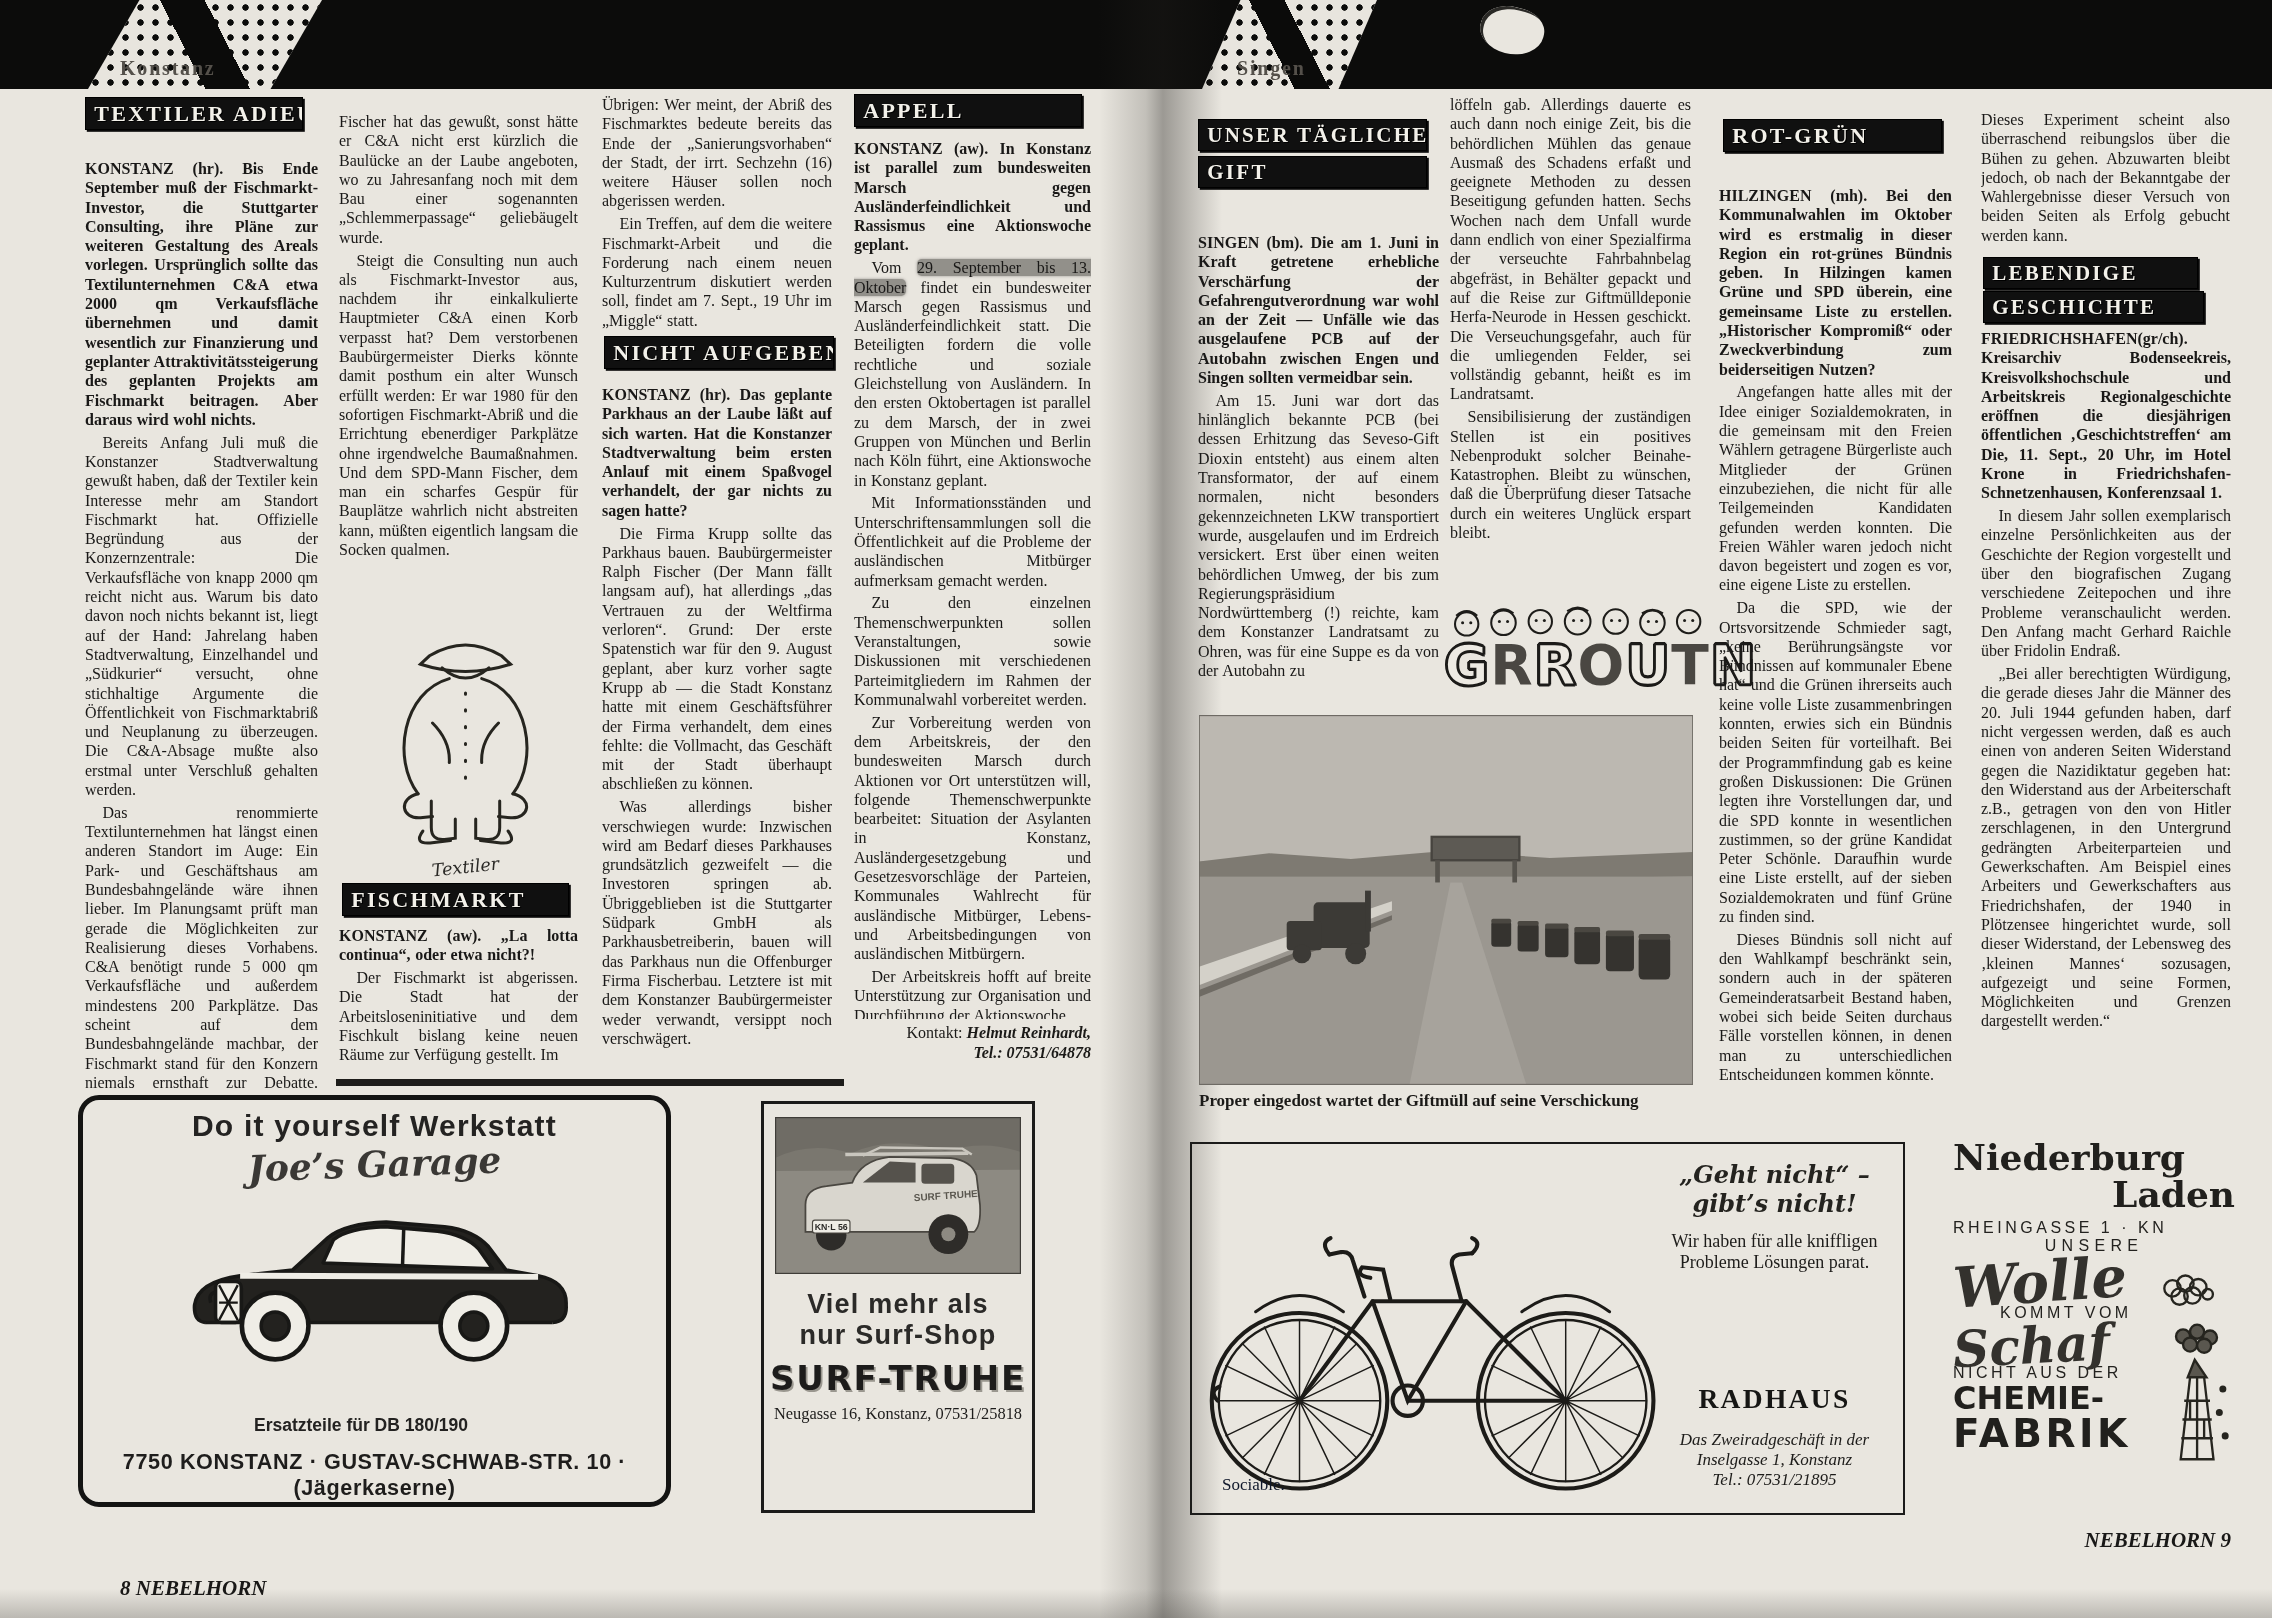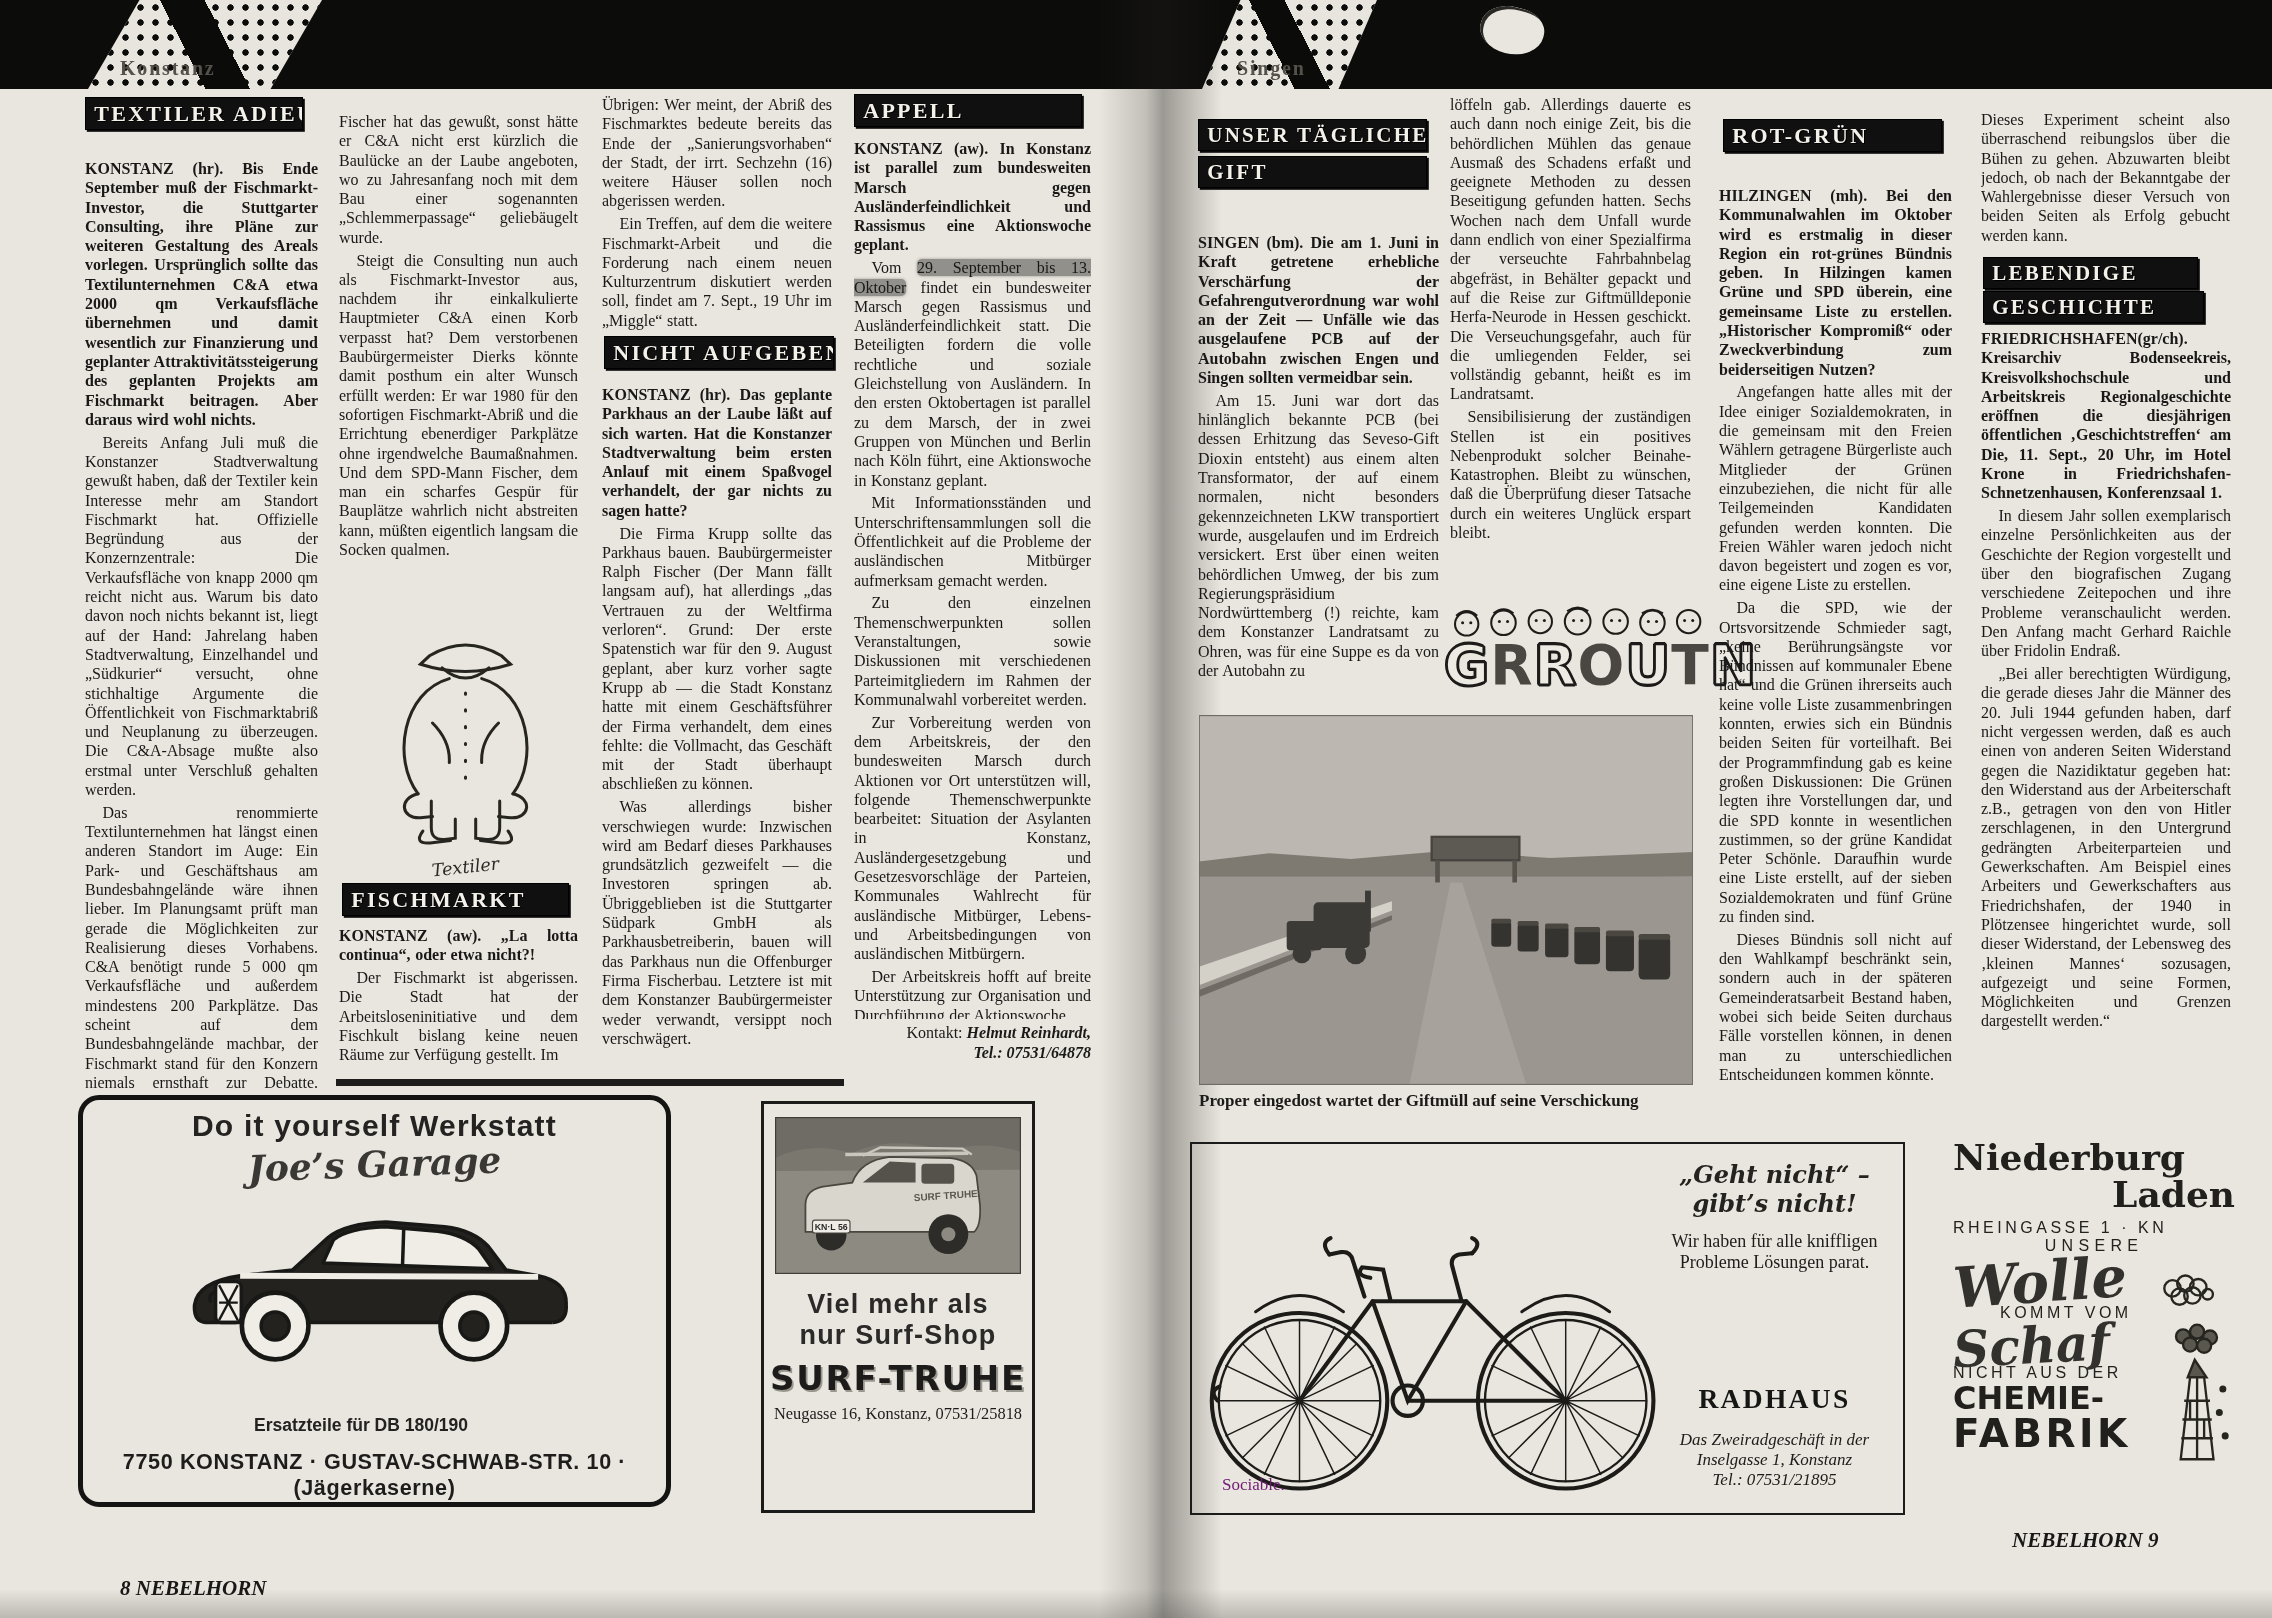--- a/index.html
+++ b/index.html
@@ -76,21 +76,21 @@
   .surf-photo{background:#8a877f;overflow:hidden;}
   .surf-l{font-family:"Liberation Sans",sans-serif;font-weight:700;font-size:27px;text-align:center;color:#2b2a28;letter-spacing:1.2px;}
   .surf-name{font-family:"DejaVu Sans",sans-serif;font-weight:800;font-size:34px;text-align:center;color:#1d1c1b;letter-spacing:1.8px;text-shadow:1.8px 1.8px 0 #9a978f;}
   .surf-addr{font-size:16.4px;text-align:center;color:#1d1c1b;}
 
   .radhaus{border:2.9px solid #1b1b1a;box-sizing:border-box;}
   .rad-quote{font-family:"DejaVu Serif",serif;font-style:italic;font-weight:700;font-size:24px;text-align:center;color:#24231f;}
   .rad-body{font-size:18px;text-align:center;color:#1d1c1a;}
   .rad-name{font-weight:700;font-size:27.5px;letter-spacing:2.3px;text-align:center;color:#161614;}
   .rad-sub{font-style:italic;font-size:17px;text-align:center;color:#1d1c1a;}
-  .rad-cap{font-size:17px;color:#701a75;}
+  .rad-cap{font-size:17px;color:#0f172a;}
 
   .nb-name{font-family:"DejaVu Serif",serif;font-weight:700;font-size:36px;color:#21201d;}
   .nb-line{font-family:"Liberation Sans",sans-serif;font-size:16px;letter-spacing:3.5px;color:#23221f;}
   .nb-script{font-family:"DejaVu Serif",serif;font-style:italic;font-weight:700;color:#33312d;}
   .nb-heavy{font-family:"DejaVu Sans",sans-serif;font-weight:800;color:#21201d;}
 
   .footer{font-style:italic;font-weight:700;font-size:21px;color:#191817;}
 
   .cartoon-sig{font-family:"DejaVu Serif",serif;font-style:italic;font-size:17.5px;color:#2a2926;}
 </style>
@@ -405,14 +405,14 @@
       <path d="M70 180 L54 320 L110 320 L94 180 Z" fill="#e9e6df"></path>
       <path d="M60 220 L104 220 M57 252 L107 252 M55 284 L109 284 M82 180 L82 320 M70 220 L70 252 M94 252 L94 284"></path>
       <circle cx="126" cy="200" r="4" fill="#26251f"></circle>
         <circle cx="120" cy="240" r="4" fill="#26251f"></circle>
         <circle cx="130" cy="280" r="4" fill="#26251f"></circle>
     </g>
   </svg>
 </div>
 
 <div class="abs footer" style="left:120px;top:1528px;margin-top:48px;">8  NEBELHORN</div>
-<div class="abs footer" style="left:2012px;top:1528px;width:219px;">NEBELHORN  9</div>
+<div class="abs footer" style="left:2012px;top:1528px;width:219px;text-align:right;">NEBELHORN  9</div>
 
 
 </body></html>

